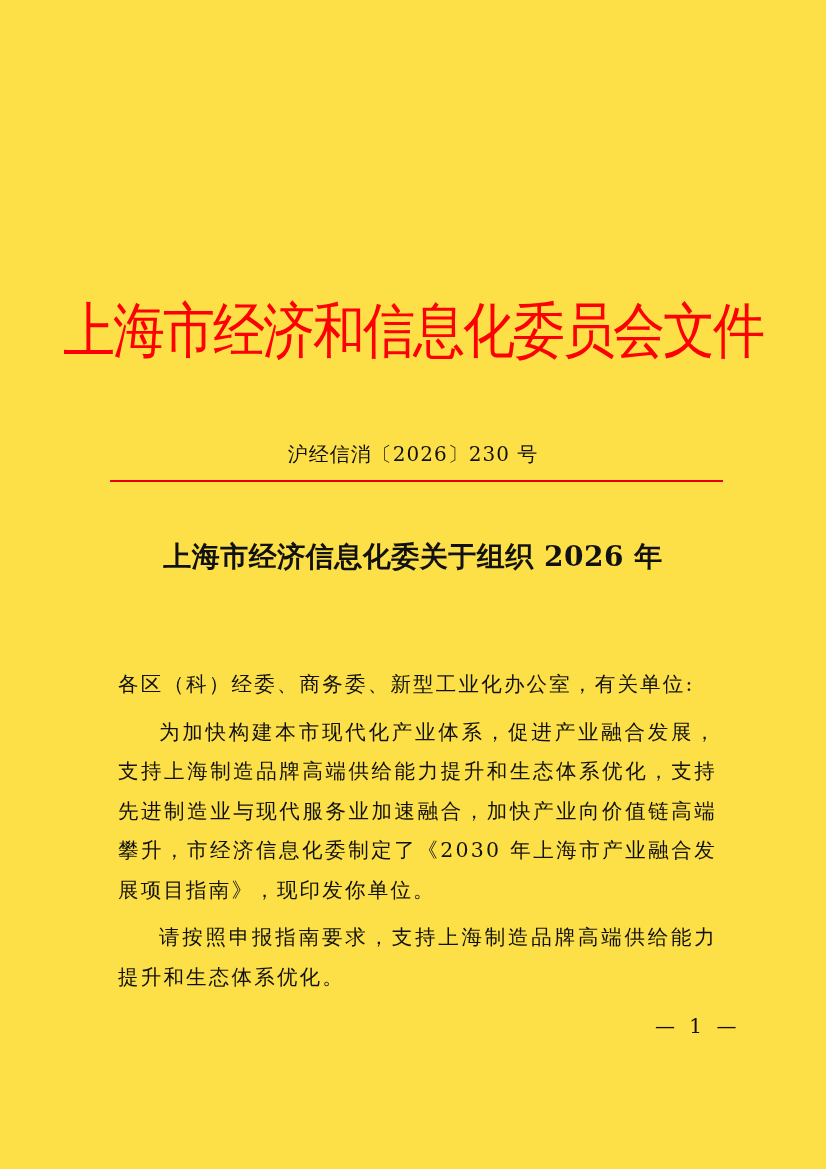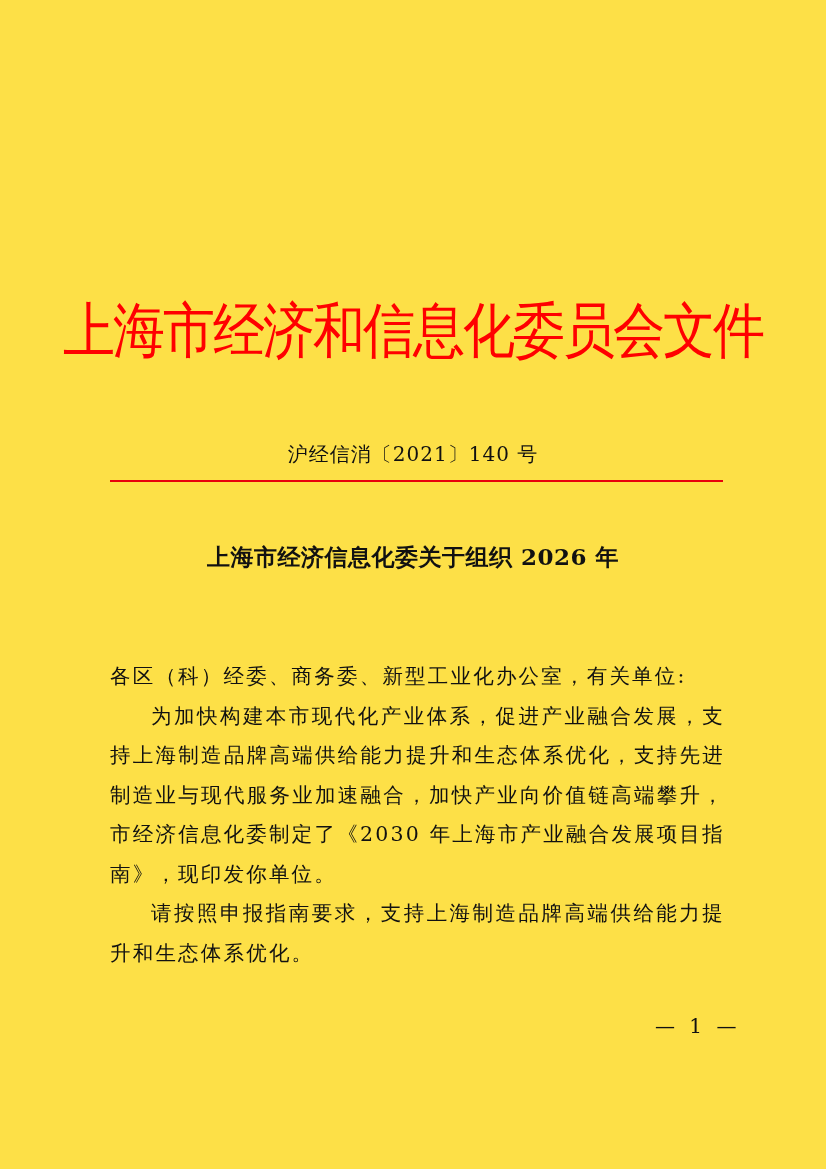--- a/index.html
+++ b/index.html
@@ -6,33 +6,33 @@
   body { width:826px; height:1169px; position:relative; overflow:hidden;
          font-family:"DejaVu Serif", "Liberation Serif", serif; color:#111; }
   .page { position:absolute; left:0; top:0; width:826px; height:1169px; background:#fde047; }
   .masthead { position:absolute; left:0; top:295px; width:826px; text-align:center;
               color:#ff0000; font-size:52px; letter-spacing:-2px; line-height:70px;
               font-family:"DejaVu Serif", "Liberation Serif", serif; transform:scaleY(1.15); }
   .docno { position:absolute; left:0; top:440px; width:826px; text-align:center;
            font-size:20px; letter-spacing:1px; line-height:28px; }
   .redline { position:absolute; left:110px; top:480px; width:613px; height:2px; background:#e8000b; }
   .title { position:absolute; left:0; top:535px; width:826px; text-align:center;
-           font-weight:bold; font-size:23px; line-height:44px; letter-spacing:0.5px; }
+           font-weight:bold; font-size:28px; line-height:44px; letter-spacing:0.5px; }
   .body { position:absolute; left:110px; top:657px; width:615px; font-size:20.5px;
           line-height:39.5px; letter-spacing:2.2px; }
-  .body p { margin:0; text-align:justify; }
+  .body p { margin:8px; text-align:justify; }
   .body p.indent { text-indent:2em; }
   .pagenum { position:absolute; left:655px; top:1014px; font-size:20px; letter-spacing:4px; }
 </style>
 </head>
 <body>
 
 <div class="page">
   <div class="masthead">上海市经济和信息化委员会文件</div>
-  <div class="docno">沪经信消〔2021〕140 号</div>
+  <div class="docno">沪经信消〔2026〕230 号</div>
   <div class="redline"></div>
   <div class="title">
     <div>上海市经济信息化委关于组织 2026 年</div>
   </div>
   <div class="body">
     <p>各区（科）经委、商务委、新型工业化办公室，有关单位:</p>
     <p class="indent">为加快构建本市现代化产业体系，促进产业融合发展，支持上海制造品牌高端供给能力提升和生态体系优化，支持先进制造业与现代服务业加速融合，加快产业向价值链高端攀升，市经济信息化委制定了《2030 年上海市产业融合发展项目指南》，现印发你单位。</p>
     <p class="indent">请按照申报指南要求，支持上海制造品牌高端供给能力提升和生态体系优化。</p>
   </div>
   <div class="pagenum">— 1 —</div>

